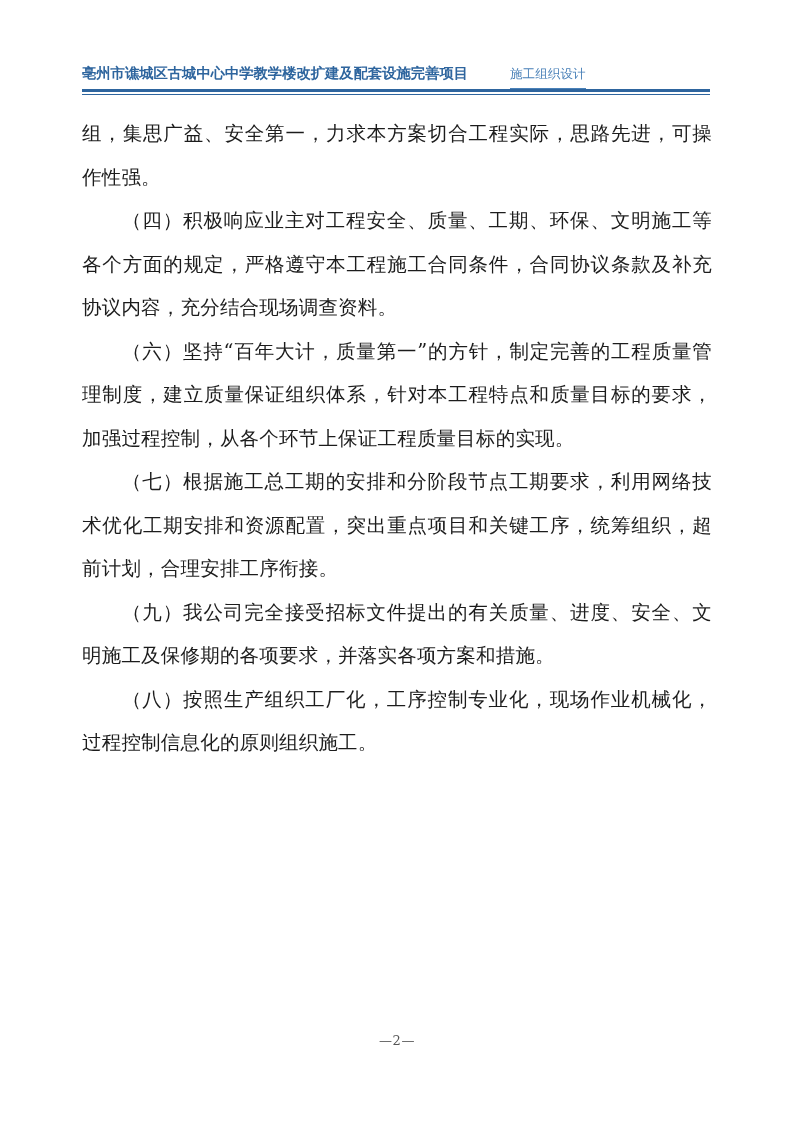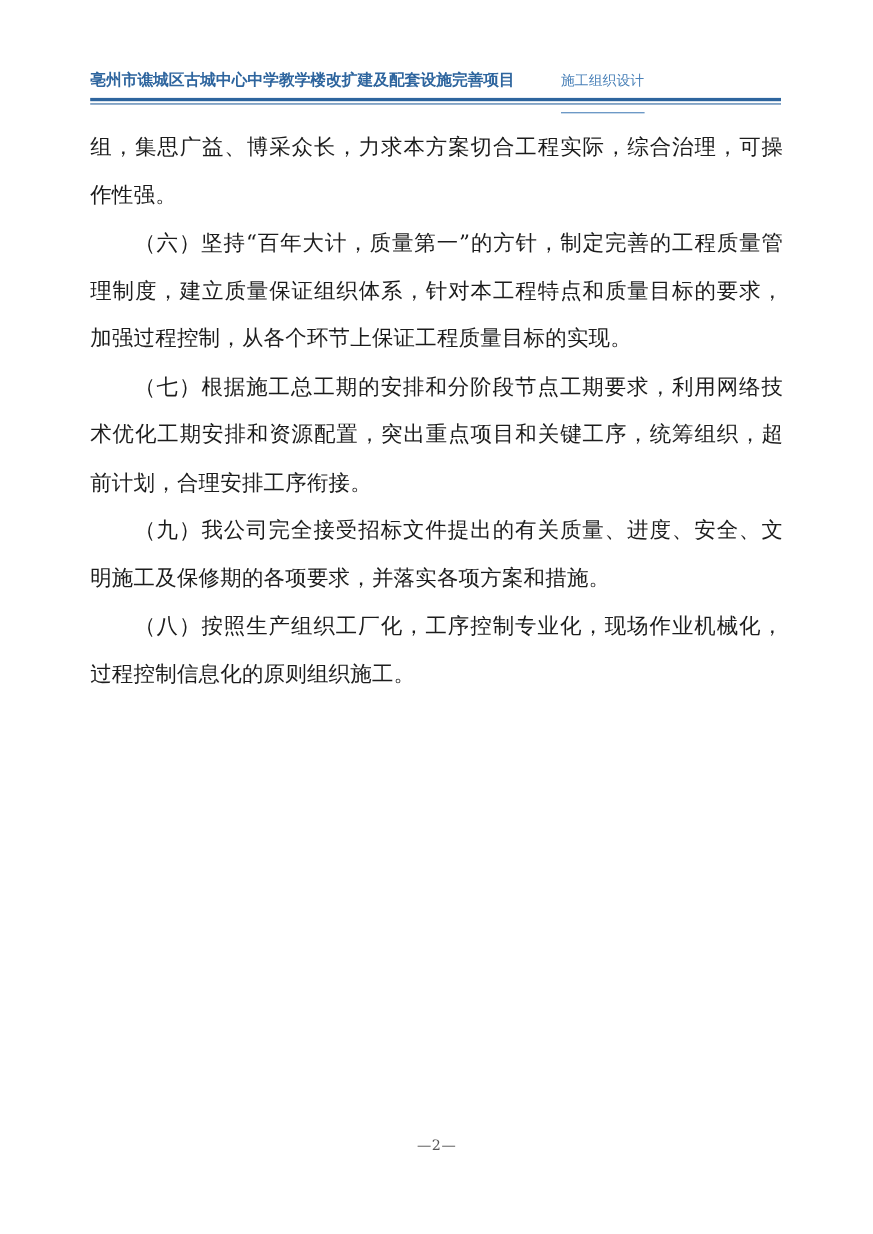--- a/index.html
+++ b/index.html
@@ -51,21 +51,21 @@
     display: inline-block;
     width: 42px;
   }
   .header-sub {
     font-family: "DejaVu Sans", "Liberation Sans", sans-serif;
     font-weight: normal;
     font-size: 12.6px;
     color: #4a81b8;
     line-height: 22px;
     border-bottom: 1px solid #4a81b8;
-    padding-bottom: 18px;
+    padding-bottom: 3px;
   }
   .header-rule-thick {
     position: absolute;
     left: 0;
     top: 27px;
     width: 628px;
     height: 3px;
     background: #2e659e;
   }
   .header-rule-thin {
@@ -136,22 +136,23 @@
       <span class="header-title">亳州市谯城区古城中心中学教学楼改扩建及配套设施完善项目</span>
       <span class="header-spacer"></span>
       <span class="header-sub">施工组织设计</span>
     </div>
     <div class="header-rule-thick"></div>
     <div class="header-rule-thin"></div>
   </div>
 
   <div class="content">
 
-    <p class="para cont">组，集思广益、博采众长，力求本方案切合工程实际，综合治理，可操作性强。</p>
+    <p class="para cont">组，集思广益、安全第一，力求本方案切合工程实际，思路先进，可操作性强。</p>
 
+    <p class="para indent">（四）积极响应业主对工程安全、质量、工期、环保、文明施工等各个方面的规定，严格遵守本工程施工合同条件，合同协议条款及补充协议内容，充分结合现场调查资料。</p>
 
 
     <p class="para indent">（六）坚持“百年大计，质量第一”的方针，制定完善的工程质量管理制度，建立质量保证组织体系，针对本工程特点和质量目标的要求，加强过程控制，从各个环节上保证工程质量目标的实现。</p>
 
     <p class="para indent">（七）根据施工总工期的安排和分阶段节点工期要求，利用网络技术优化工期安排和资源配置，突出重点项目和关键工序，统筹组织，超前计划，合理安排工序衔接。</p>
 
     <p class="para indent">（九）我公司完全接受招标文件提出的有关质量、进度、安全、文明施工及保修期的各项要求，并落实各项方案和措施。</p>
 
     <p class="para indent">（八）按照生产组织工厂化，工序控制专业化，现场作业机械化，过程控制信息化的原则组织施工。</p>
 

